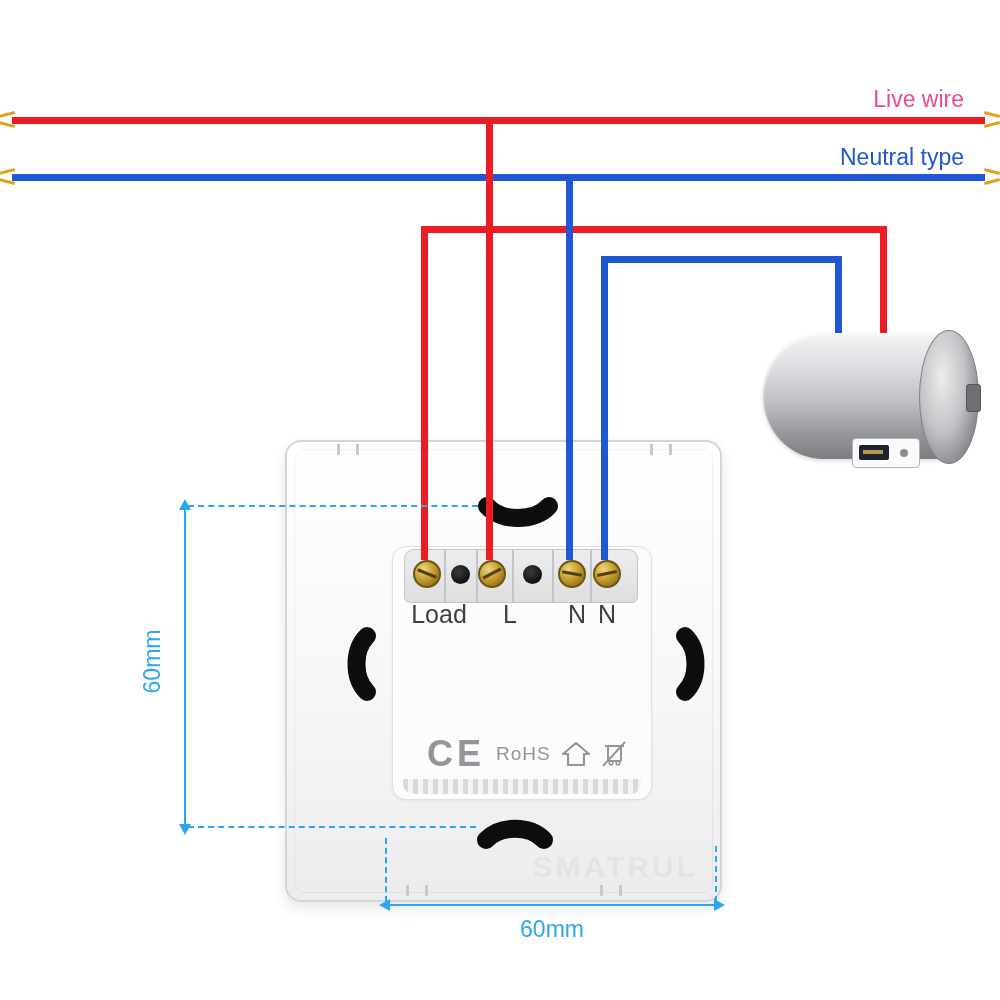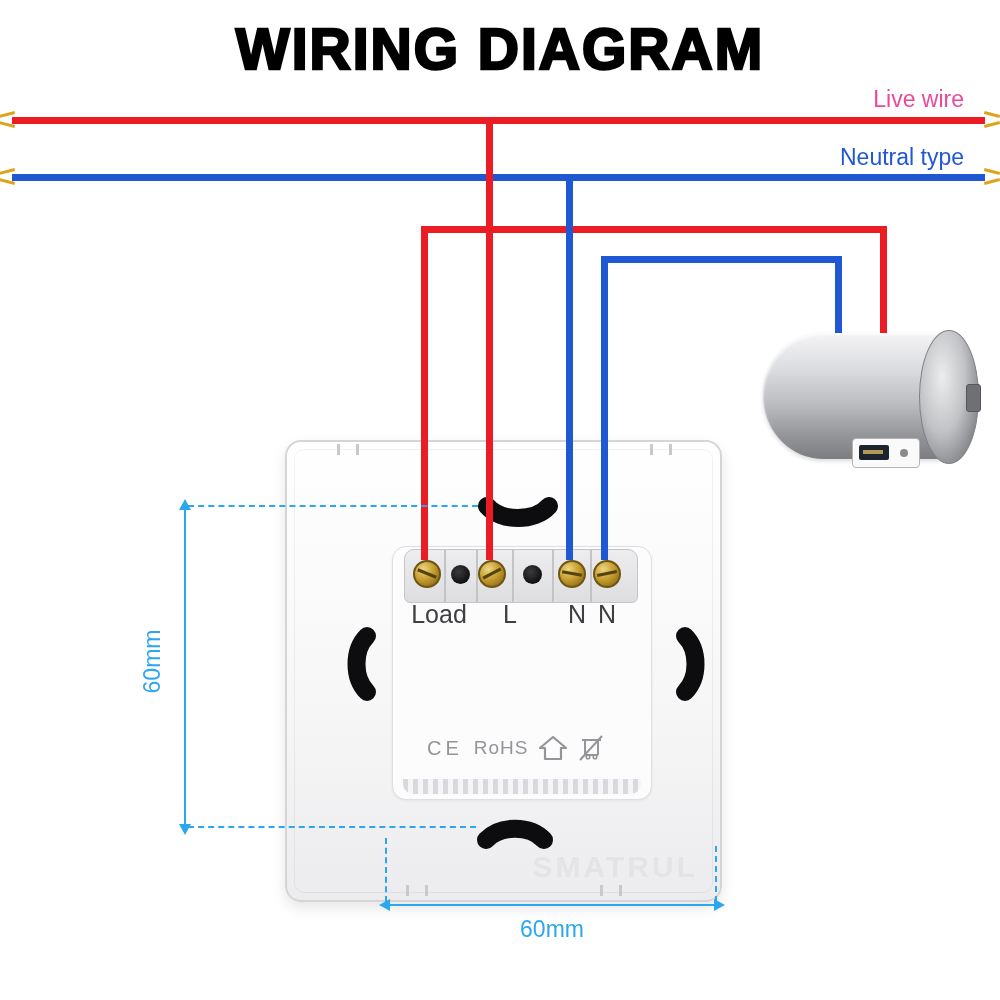--- a/index.html
+++ b/index.html
@@ -77,21 +77,21 @@
   .hole.h1{left:164px;top:123px;} .hole.h2{left:236px;top:123px;}
 
   .tlabel{position:absolute;top:158px;font-size:25px;color:#3f3f43;transform:translateX(-50%);}
   .tlabel.load{left:152px;} .tlabel.l{left:223px;} .tlabel.n1{left:290px;} .tlabel.n2{left:320px;}
 
   .specs{position:absolute;left:143px;top:188px;width:200px;font-size:15px;line-height:17px;color:#646469;}
   .specs .indent{padding-left:78px;}
   .specs .gap{margin-top:4px;}
 
   .cert{position:absolute;left:140px;top:291px;display:flex;align-items:center;gap:11px;color:#94949a;}
-  .cert .ce{font-size:20px;font-weight:400;letter-spacing:4px;}
+  .cert .ce{font-size:36px;font-weight:700;letter-spacing:4px;}
   .cert .rohs{font-size:19px;font-weight:400;letter-spacing:1px;}
 
   .wm{position:absolute;right:22px;bottom:16px;font-size:30px;font-weight:700;letter-spacing:3px;
       color:rgba(110,110,125,.08);}
 
   .slots{position:absolute;inset:0;pointer-events:none;}
 
   
   .dim{position:absolute;z-index:5;}
   .cyan{background:#2ba7f0;}
@@ -110,21 +110,20 @@
   .arr-right{left:714px;top:899px;border-top:6px solid transparent;border-bottom:6px solid transparent;border-left:11px solid #2ba7f0;}
   .dim-label{color:#2ba7f0;font-size:23px;}
   .dim-label-v{left:112px;top:648px;width:80px;text-align:center;transform:rotate(-90deg);}
   .dim-label-h{left:552px;top:916px;transform:translateX(-50%);}
 </style>
 </head>
 <body>
 
 <div class="stage">
 
-  <div class="title">WIRING DIAGRAM</div>
   <div class="lbl-live">Live wire</div>
   <div class="lbl-neutral">Neutral type</div>
 
   <div class="wire red w-live"></div>
   <div class="wire blue w-neutral"></div>
 
   <div class="tip" style="left:-1px;top:113px;transform:rotate(-14deg);"></div>
   <div class="tip" style="left:-1px;top:123px;transform:rotate(14deg);"></div>
   <div class="tip" style="left:984px;top:113px;transform:rotate(14deg);"></div>
   <div class="tip" style="left:984px;top:123px;transform:rotate(-14deg);"></div>

